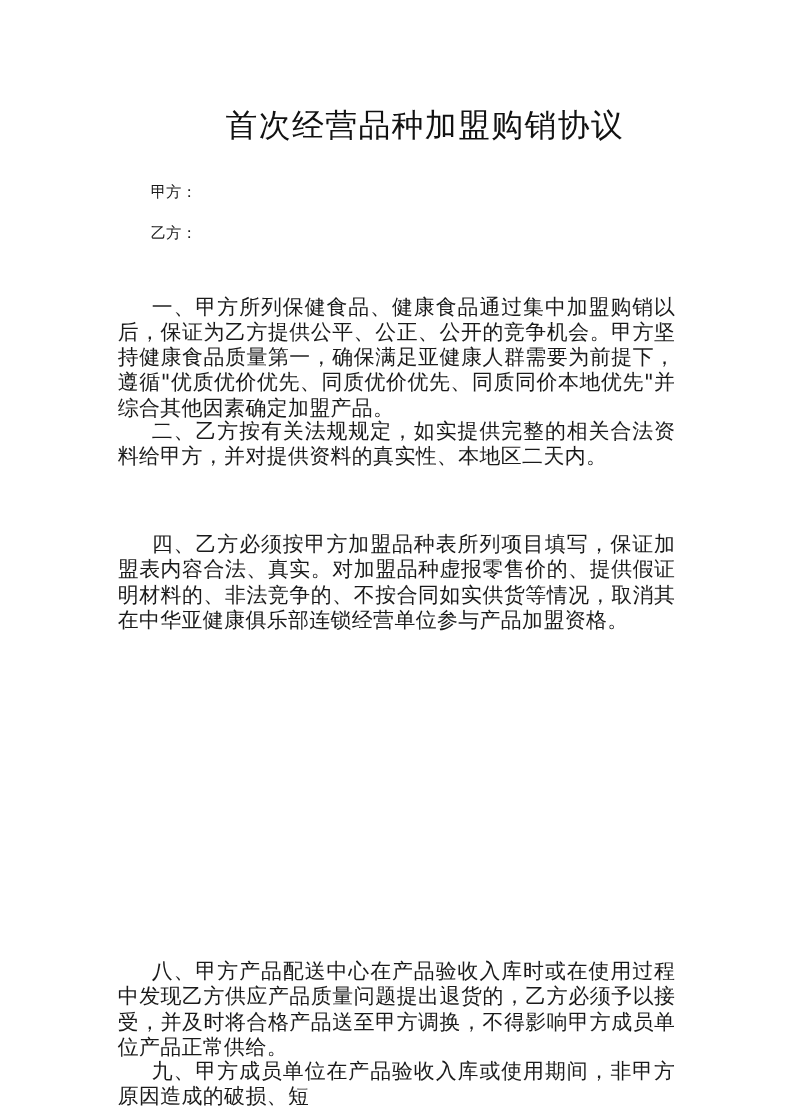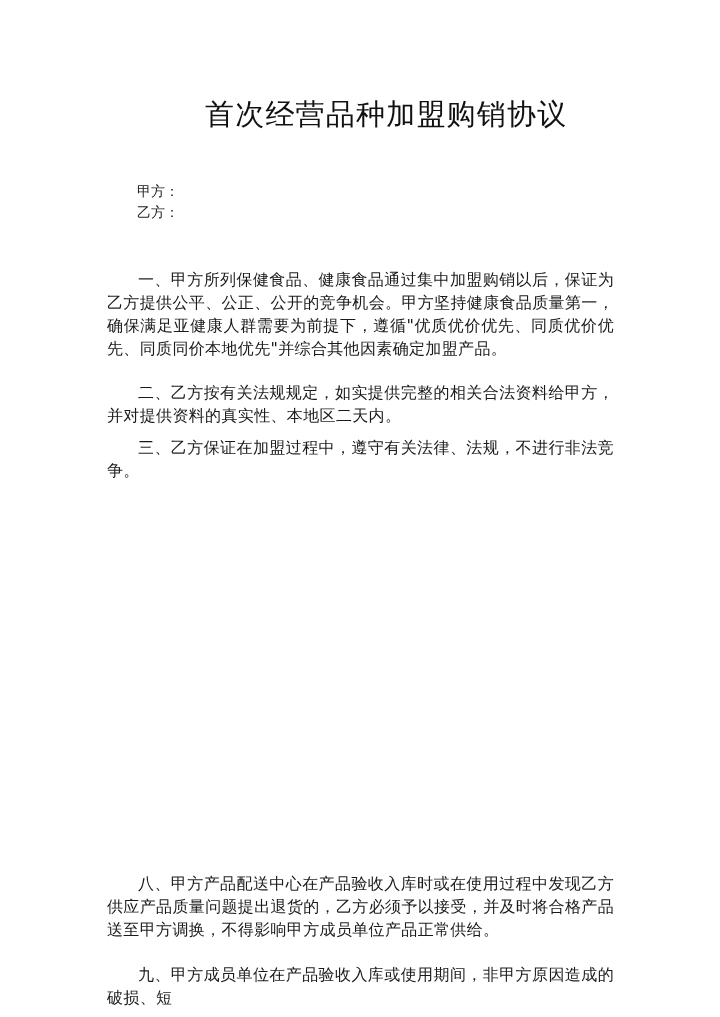--- a/index.html
+++ b/index.html
@@ -4,30 +4,30 @@
 <style>
   html, body { margin: 0; padding: 0; background: #ffffff; }
   body { width: 720px; height: 1017px; position: relative; overflow: hidden;
          font-family: "DejaVu Sans", "Liberation Sans", sans-serif; color: #1a1a1a; }
   .page { position: absolute; left: 0; top: 0; width: 720px; height: 1017px; background: #fff; }
   .title { position: absolute; left: 205px; top: 94px; width: 420px;
            font-family: "DejaVu Serif", "Liberation Serif", serif;
            font-size: 29px; letter-spacing: 1.2px; line-height: 40px; color: #111;
            white-space: nowrap; }
   .line { position: absolute; left: 137px; font-size: 14px; line-height: 22px; white-space: nowrap; }
-  .para { position: absolute; left: 107px; width: 507px; font-size: 16px; line-height: 23px;
+  .para { position: absolute; left: 107px; width: 507px; font-size: 19px; line-height: 23px;
           letter-spacing: 0.35px; text-indent: 31px; text-align: justify; margin: 0; }
 </style>
 </head>
 <body>
 
 <div class="page">
   <div class="title">首次经营品种加盟购销协议</div>
 
-  <div class="line" style="top:180px">甲方：</div>
+  <div class="line" style="top:164px">甲方：</div>
   <div class="line" style="top:201px">乙方：</div>
 
   <p class="para" style="top:268px">一、甲方所列保健食品、健康食品通过集中加盟购销以后，保证为乙方提供公平、公正、公开的竞争机会。甲方坚持健康食品质量第一，确保满足亚健康人群需要为前提下，遵循"优质优价优先、同质优价优先、同质同价本地优先"并综合其他因素确定加盟产品。</p>
   <p class="para" style="top:381px">二、乙方按有关法规规定，如实提供完整的相关合法资料给甲方，并对提供资料的真实性、本地区二天内。</p>
-  <p class="para" style="top:436px">三、乙方保证在加盟过程中，遵守有关法律、法规，不进行非法竞争。</p>
+  <p class="para" style="top:484px">四、乙方必须按甲方加盟品种表所列项目填写，保证加盟表内容合法、真实。对加盟品种虚报零售价的、提供假证明材料的、非法竞争的、不按合同如实供货等情况，取消其在中华亚健康俱乐部连锁经营单位参与产品加盟资格。</p>
   <p class="para" style="top:963px">九、甲方成员单位在产品验收入库或使用期间，非甲方原因造成的破损、短</p>
   <p class="para" style="top:872px">八、甲方产品配送中心在产品验收入库时或在使用过程中发现乙方供应产品质量问题提出退货的，乙方必须予以接受，并及时将合格产品送至甲方调换，不得影响甲方成员单位产品正常供给。</p>
 </div>
 
 </body></html>

